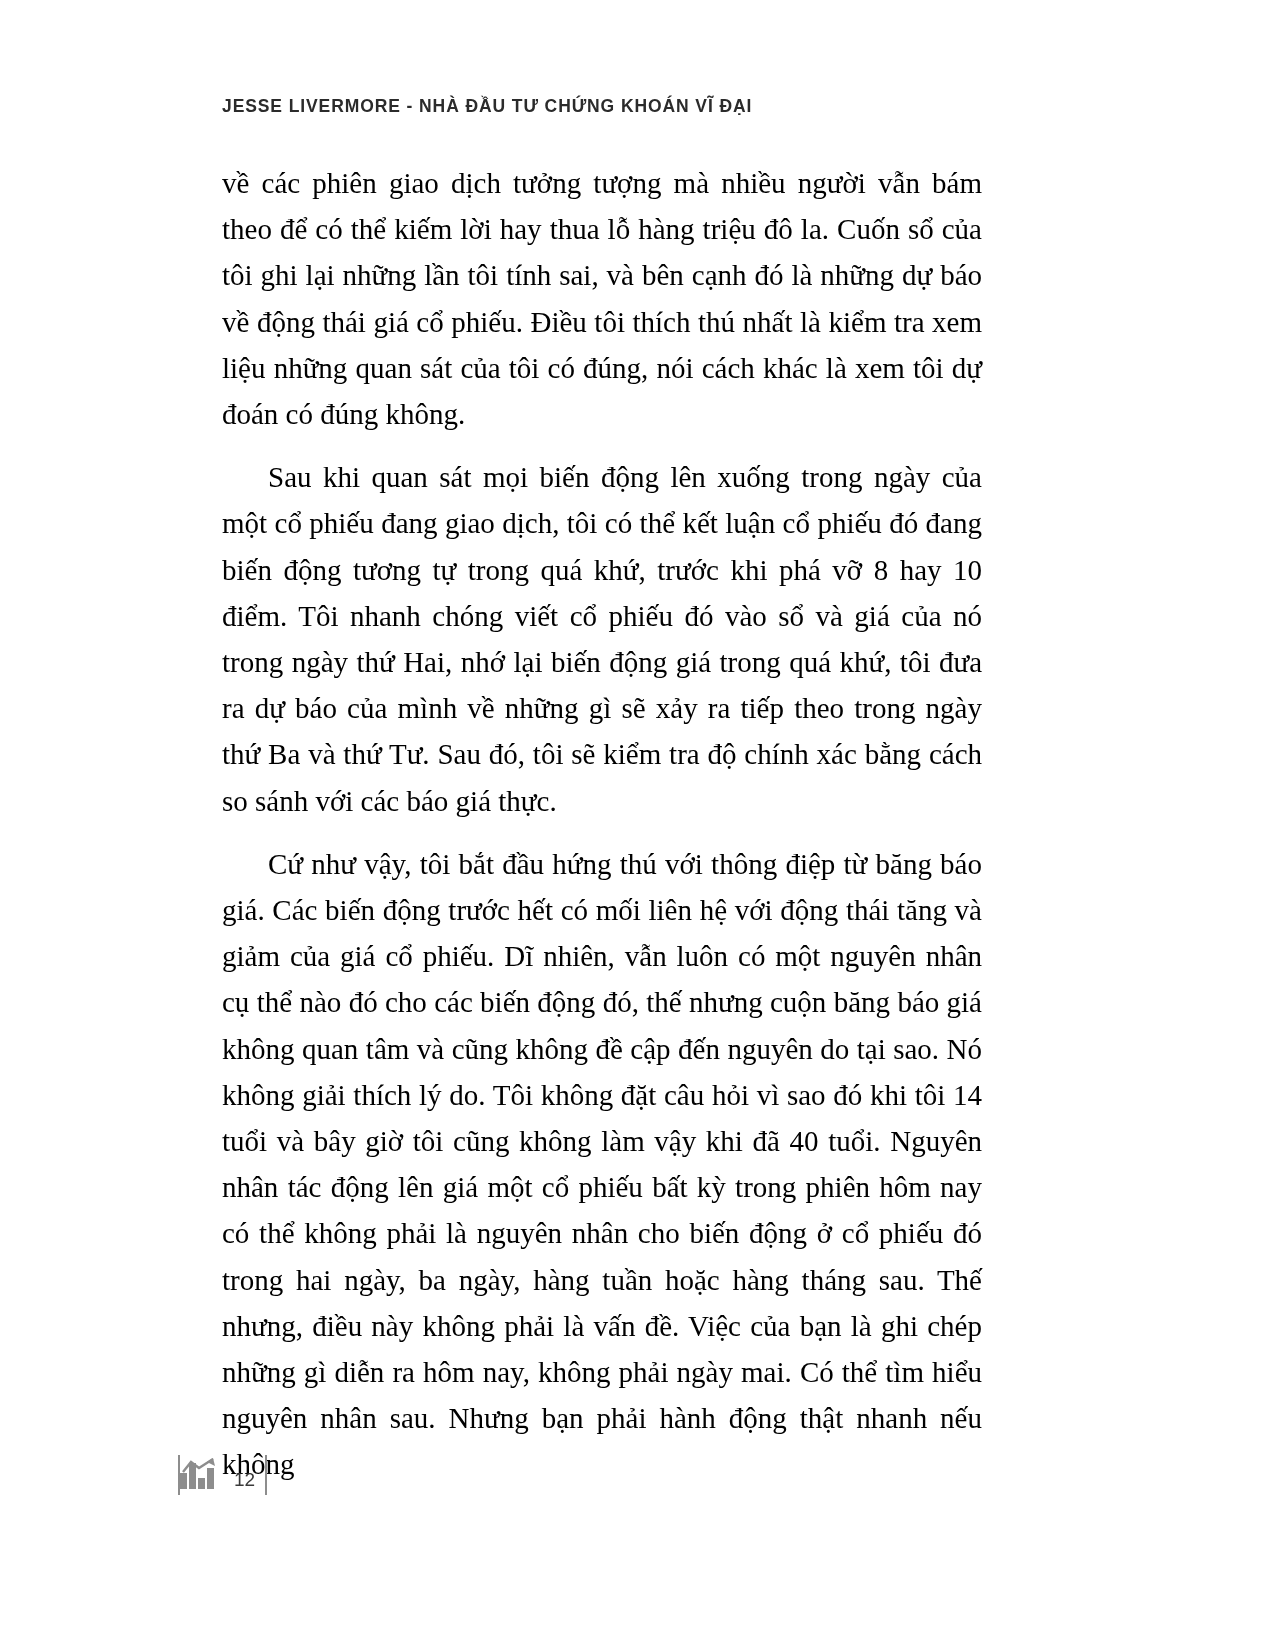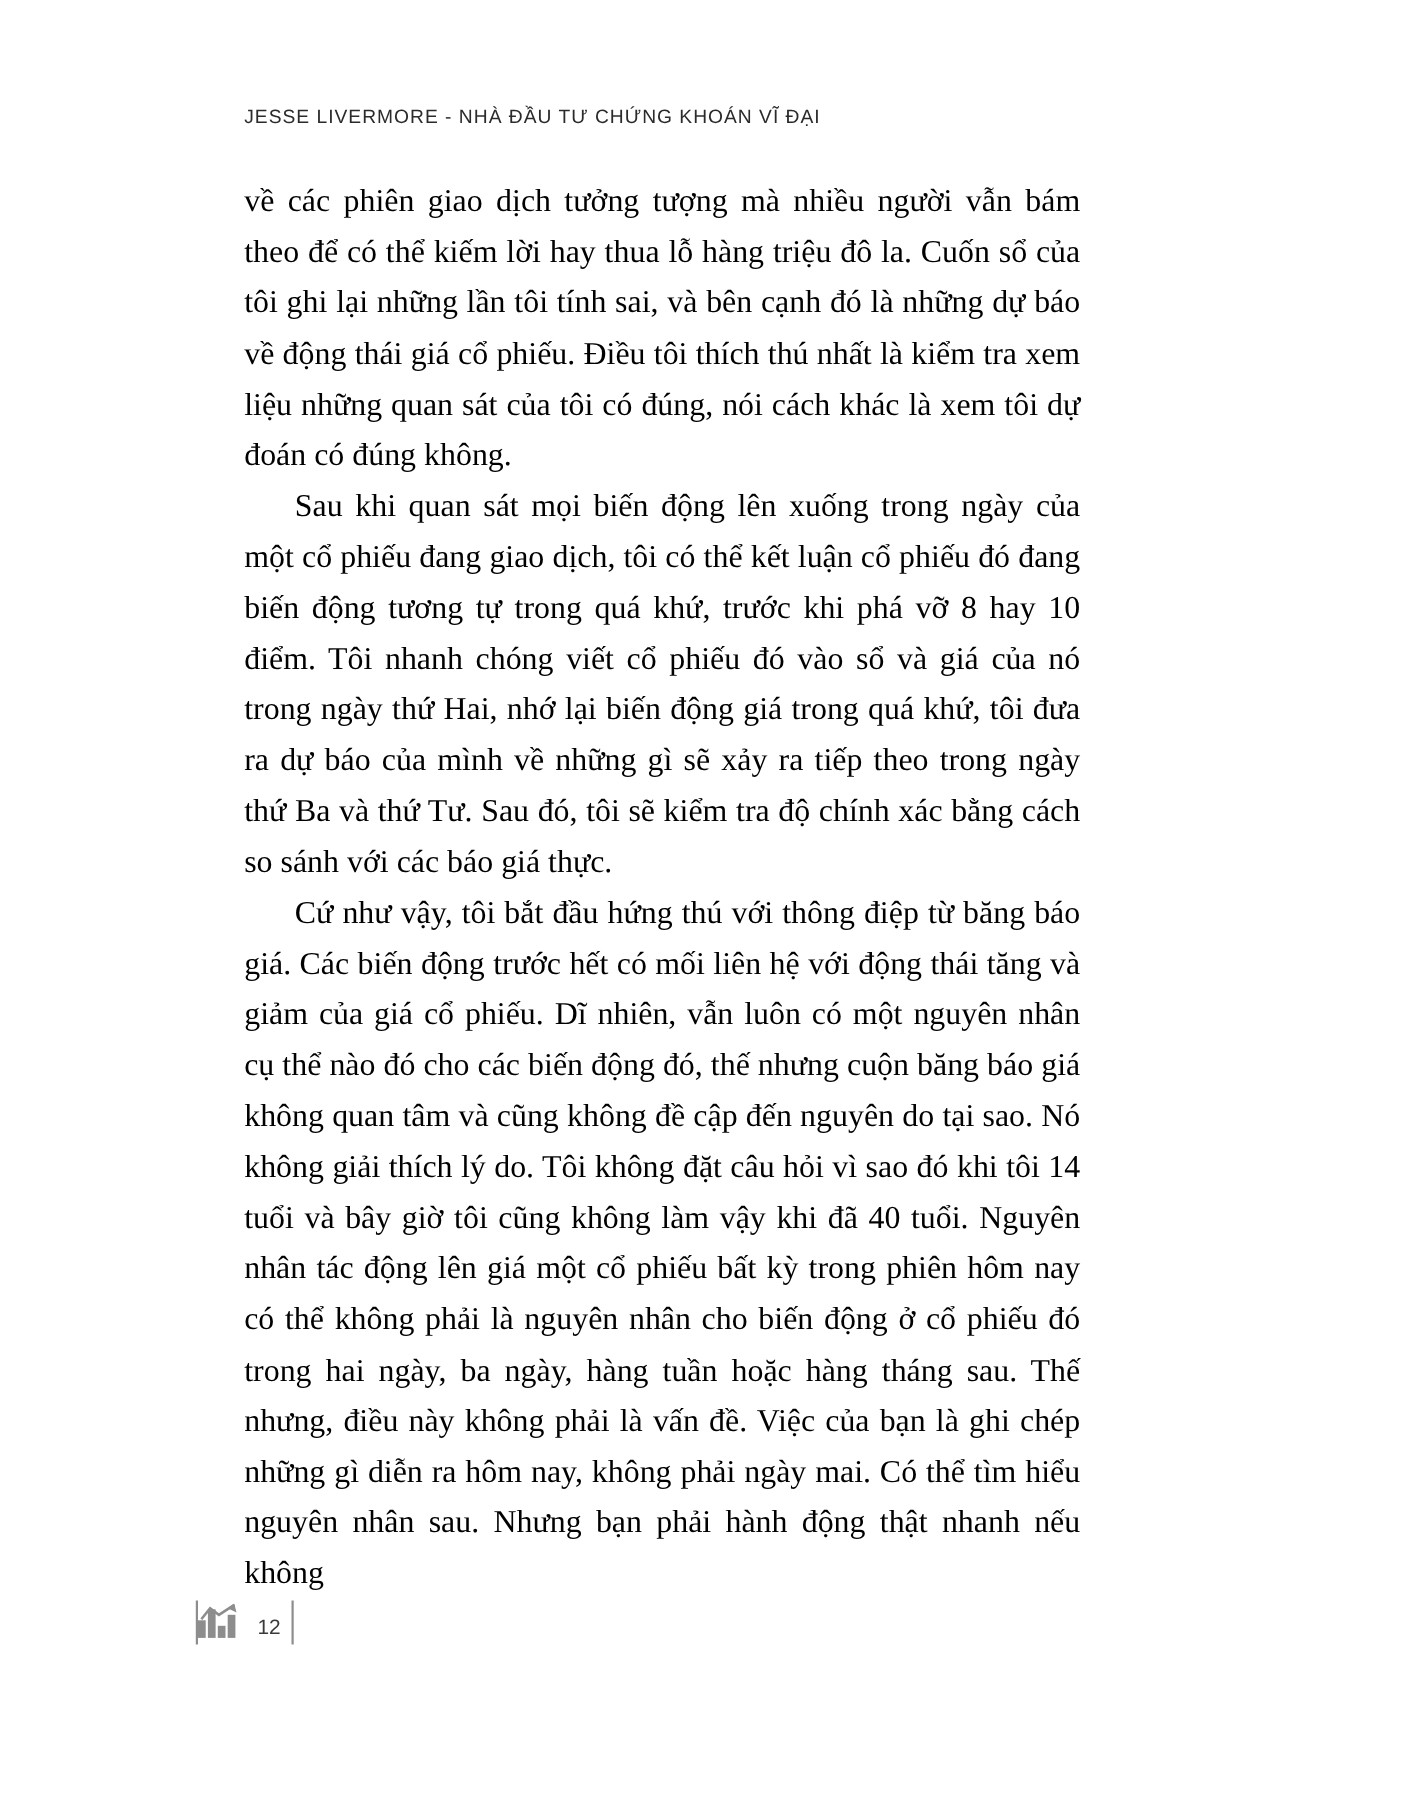--- a/index.html
+++ b/index.html
@@ -22,42 +22,42 @@
   }
   .running-head {
     position: absolute;
     left: 222px;
     top: 96px;
     font-family: "Liberation Sans", sans-serif;
     font-size: 17.5px;
     letter-spacing: 0.9px;
     color: #2b2b2b;
     white-space: nowrap;
-    font-weight: 400;
+    font-weight: 700;
   }
   .body-col {
     position: absolute;
     left: 222px;
     top: 160px;
     width: 760px;
   }
   p.para {
     margin: 0;
     font-size: 29px;
     line-height: 46.2px;
     text-align: justify;
     text-justify: inter-word;
     color: #000000;
     font-family: "Liberation Serif", serif;
   }
   p.para.indent {
     text-indent: 46px;
   }
   p.para + p.para {
-    margin-top: 0px;
+    margin-top: 17px;
   }
   .footer {
     position: absolute;
     left: 178px;
     bottom: 155px;
     display: flex;
     align-items: flex-end;
     gap: 10px;
   }
   .folio-mark {

